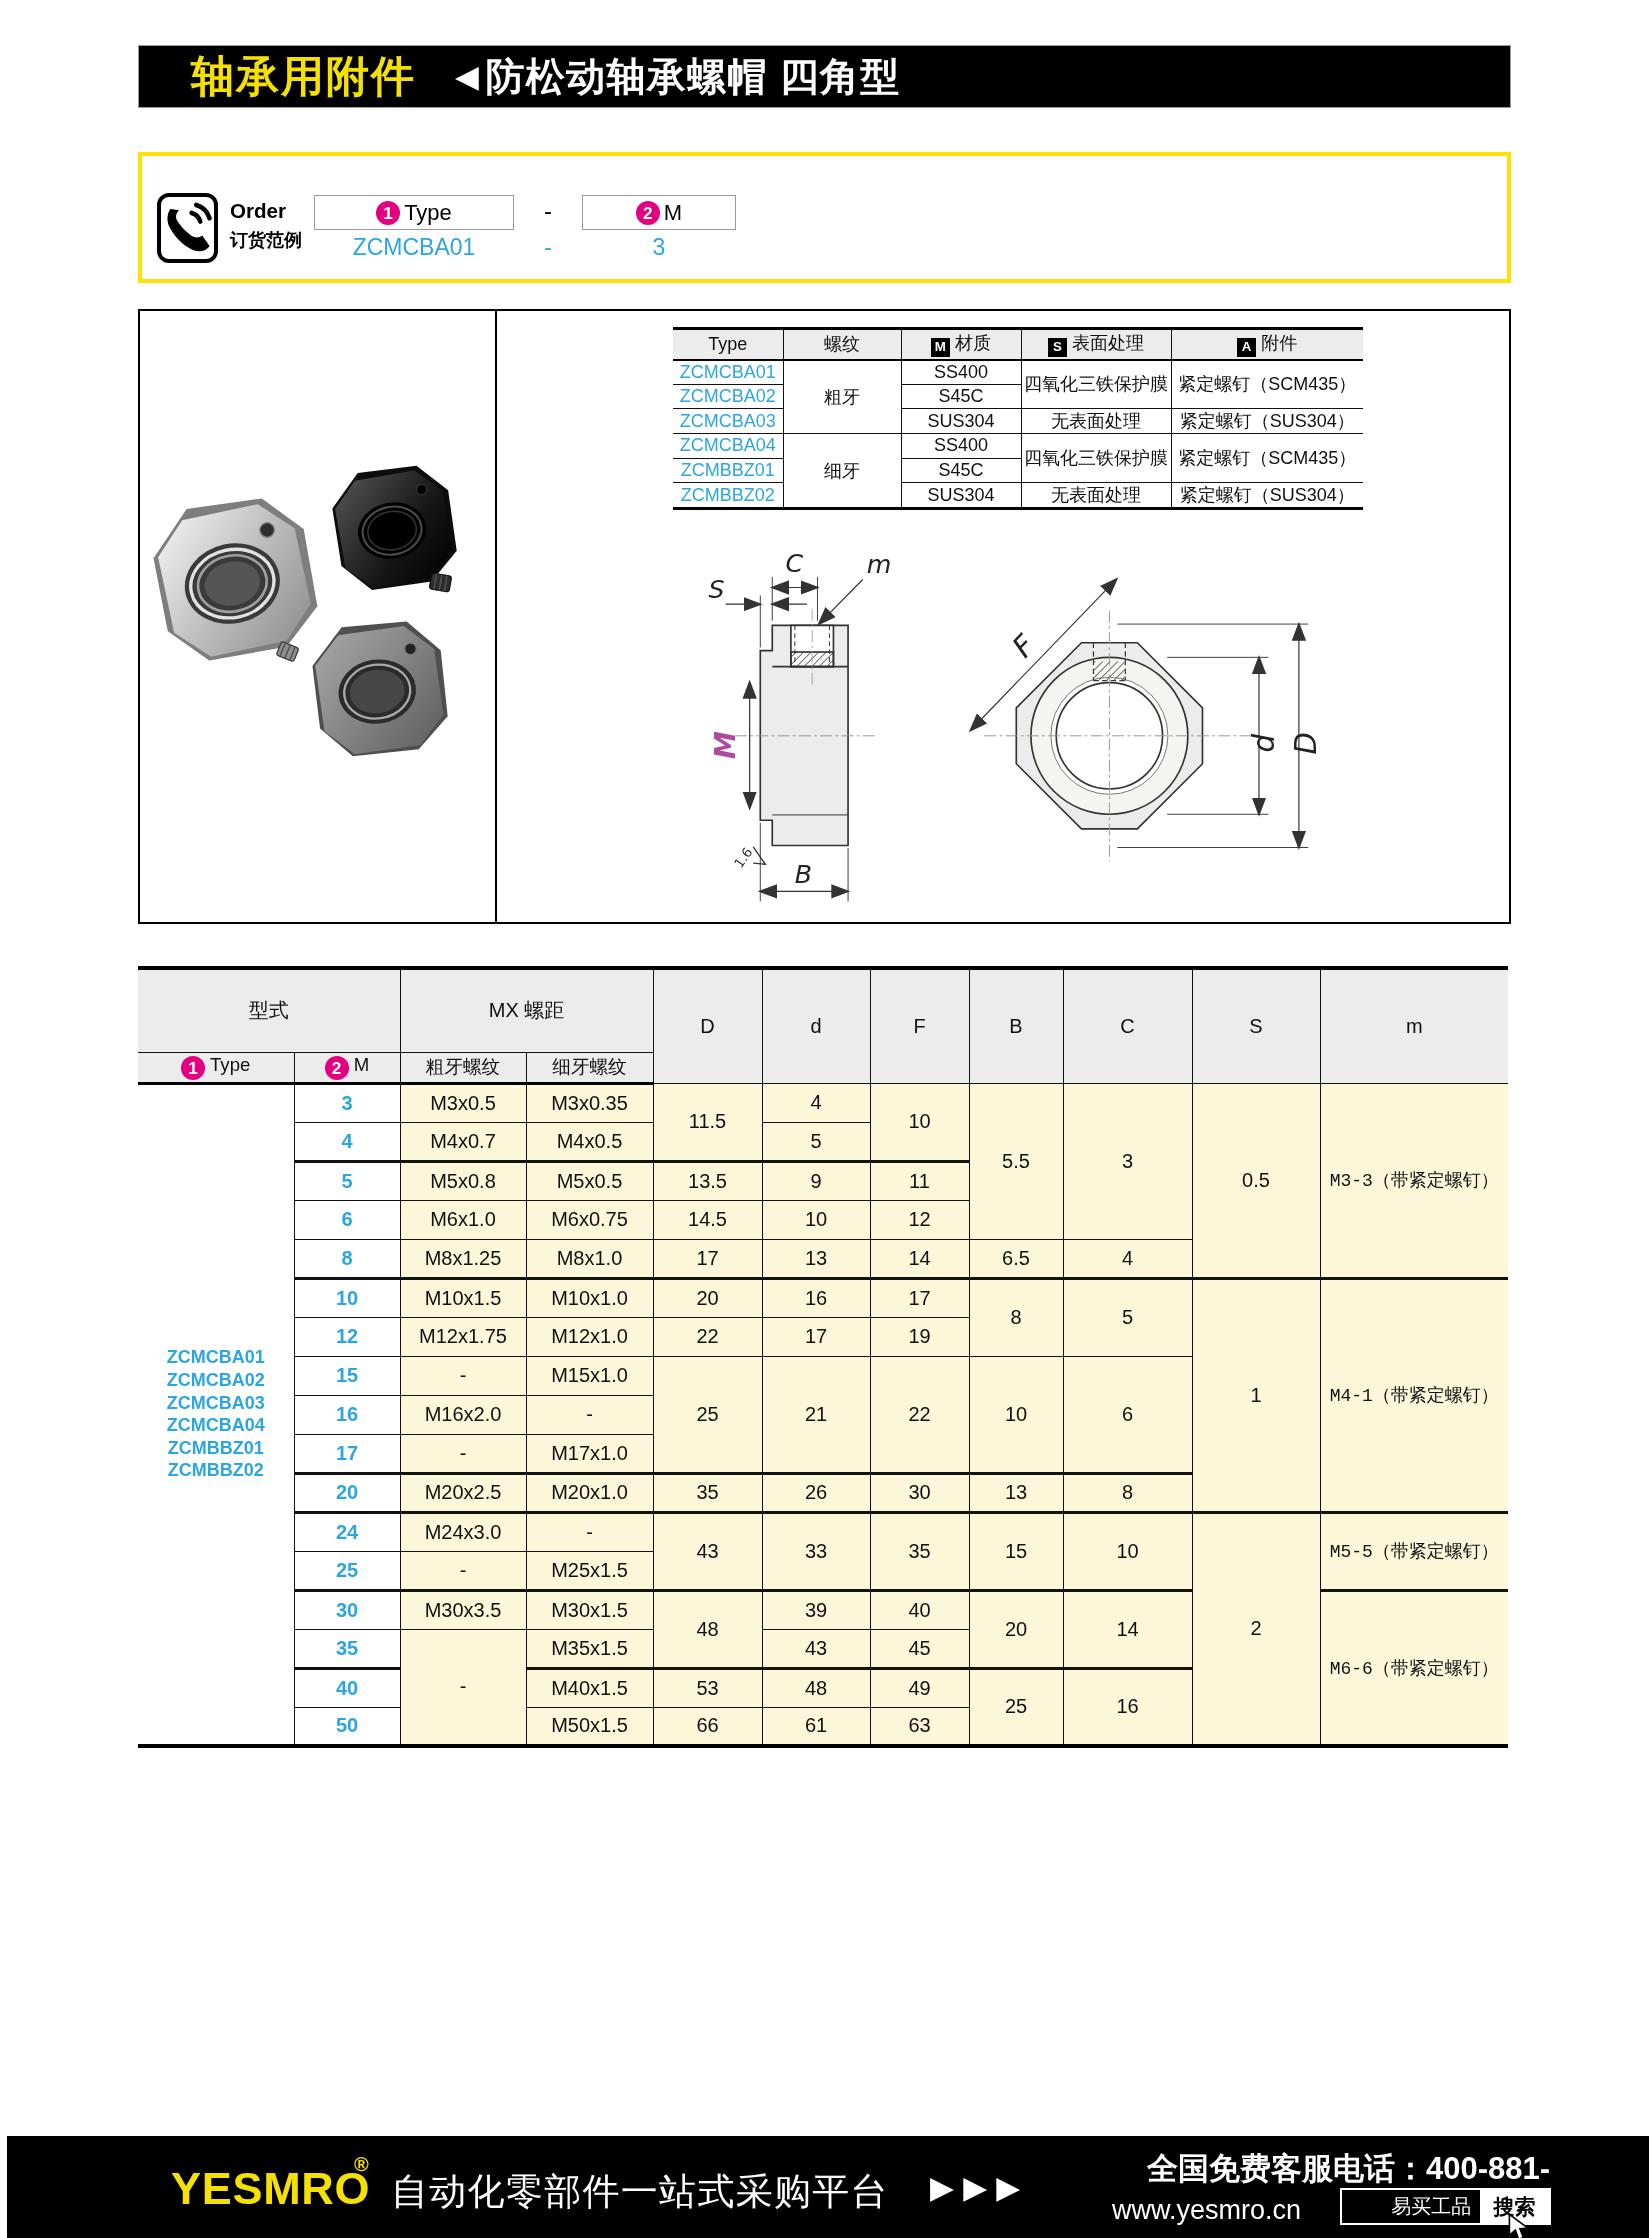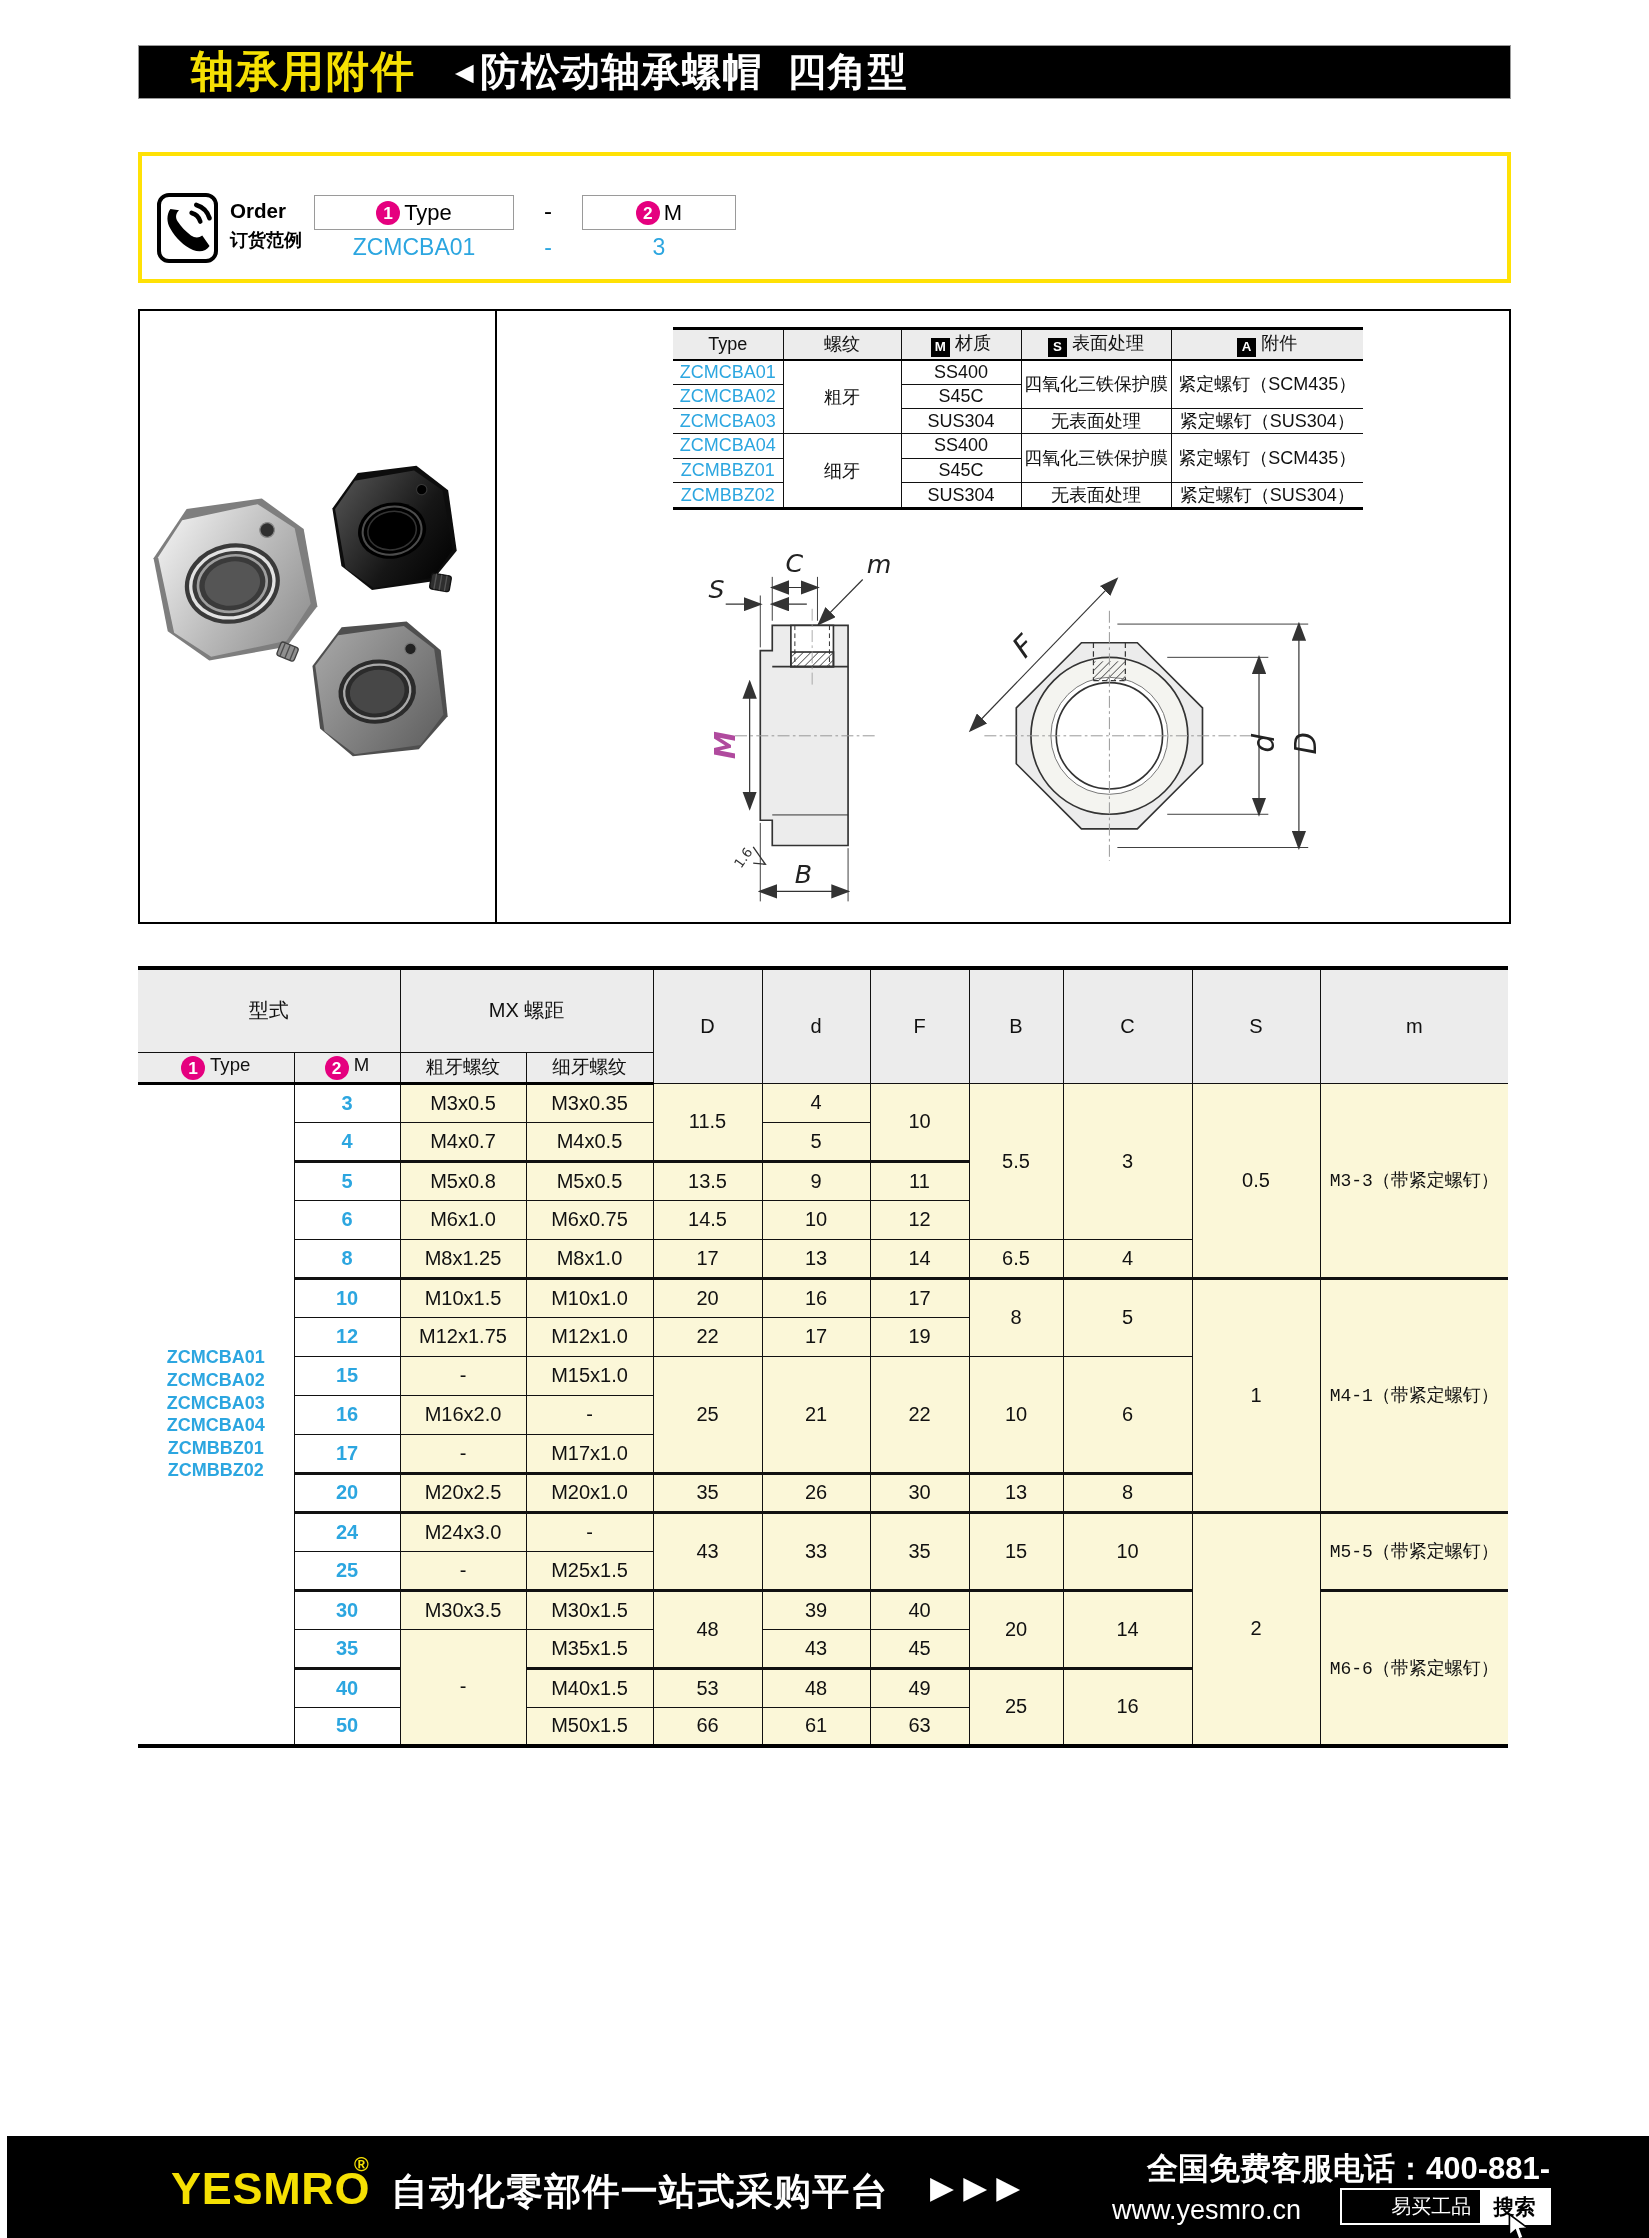--- a/index.html
+++ b/index.html
@@ -1,21 +1,21 @@
 <!DOCTYPE html>
 <html style="font-size:10.6px"><head>
 <meta charset="utf-8">
 <style>
   * { margin:0; padding:0; box-sizing:border-box; }
   body { font-family:"Liberation Sans", sans-serif; background:#fff; }
   .page { position:relative; width:1649px; height:2239px; background:#fff; overflow:hidden; }
 
   
-  .header-bar { position:absolute; left:138px; top:45px; width:1373px; height:54px;
-    background:#000; border:1.3px solid #9a9a9a; display:flex; align-items:center;font-family:Liberation Mono, monospace; }
+  .header-bar { position:absolute; left:138px; top:45px; width:1373px; height:63px;
+    background:#000; border:1.3px solid #9a9a9a; display:flex; align-items:center; }
   .header-cat { color:#f5e003; font-size:43px; font-weight:bold; margin-left:52px; letter-spacing:2px; }
   .header-arrow { color:#fff; font-size:31px; margin-left:39px; margin-right:6.7px; }
   .header-title { color:#fff; font-size:39px; font-weight:bold; letter-spacing:1.3px; }
 
   
   .order-box { position:absolute; left:138px; top:152px; width:1373px; height:131px;
     border:4.7px solid #ffe105; background:#fff; }
   .order-line1 { position:absolute; left:16px; top:8px; font-size:24px; color:#000; }
   .circ { display:inline-block; width:24px; height:24px; border-radius:50%; background:#e5007f;
     color:#fff; font-size:17.3px; font-weight:bold; text-align:center; line-height:24px; vertical-align:-2.7px; }
@@ -59,21 +59,21 @@
   table.main tr.gs td { border-top-width:3.3px; }
   td.wcell { background:#fff !important; }
   .mval { color:#2ca6e0; font-weight:bold; }
   .codes { color:#2ca6e0; font-weight:bold; font-size:18px; line-height:22.6px; }
   .mmcell { font-size:18px;font-family:Liberation Mono, monospace; }
 
   
   .footer { position:absolute; left:7px; top:2136px; width:1649px; height:120px; background:#000; color:#fff; }
   .logo { position:absolute; left:164px; top:27px; color:#f5e003; font-size:45px; font-weight:900; letter-spacing:0.7px; }
   .logo-reg { position:absolute; left:347px; top:17.3px; color:#f5e003; font-size:20px; font-weight:bold; }
-  .tagline { position:absolute; left:384px; top:31px; font-size:37px; font-weight:bold; letter-spacing:1.3px; }
+  .tagline { position:absolute; left:384px; top:31px; font-size:37px; font-weight:normal; letter-spacing:1.3px; }
   .f-arrows { position:absolute; left:923px; top:33px; font-size:31px; letter-spacing:9.3px; color:#fff; }
   .f-phone { position:absolute; left:1091px; top:12px; width:452px; text-align:right; font-size:31px; font-weight:bold; }
   .f-site { position:absolute; left:1105px; top:59px; font-size:27px; }
   .search { position:absolute; left:1333px; top:52px; width:211px; height:37px; border:2px solid #fff; display:flex;padding-left:40px; }
   .search input { flex:1; background:#000; border:none; outline:none; color:#fff; font-size:20px;
     padding-left:9.3px; font-family:"Liberation Sans", sans-serif; min-width:0; }
   .search .btn { width:69px; background:#fff; color:#000; font-size:21px; font-weight:bold;
     display:flex; align-items:center; justify-content:center; }
   .cursor { position:absolute; right:18.6px; top:22.6px; }
 

